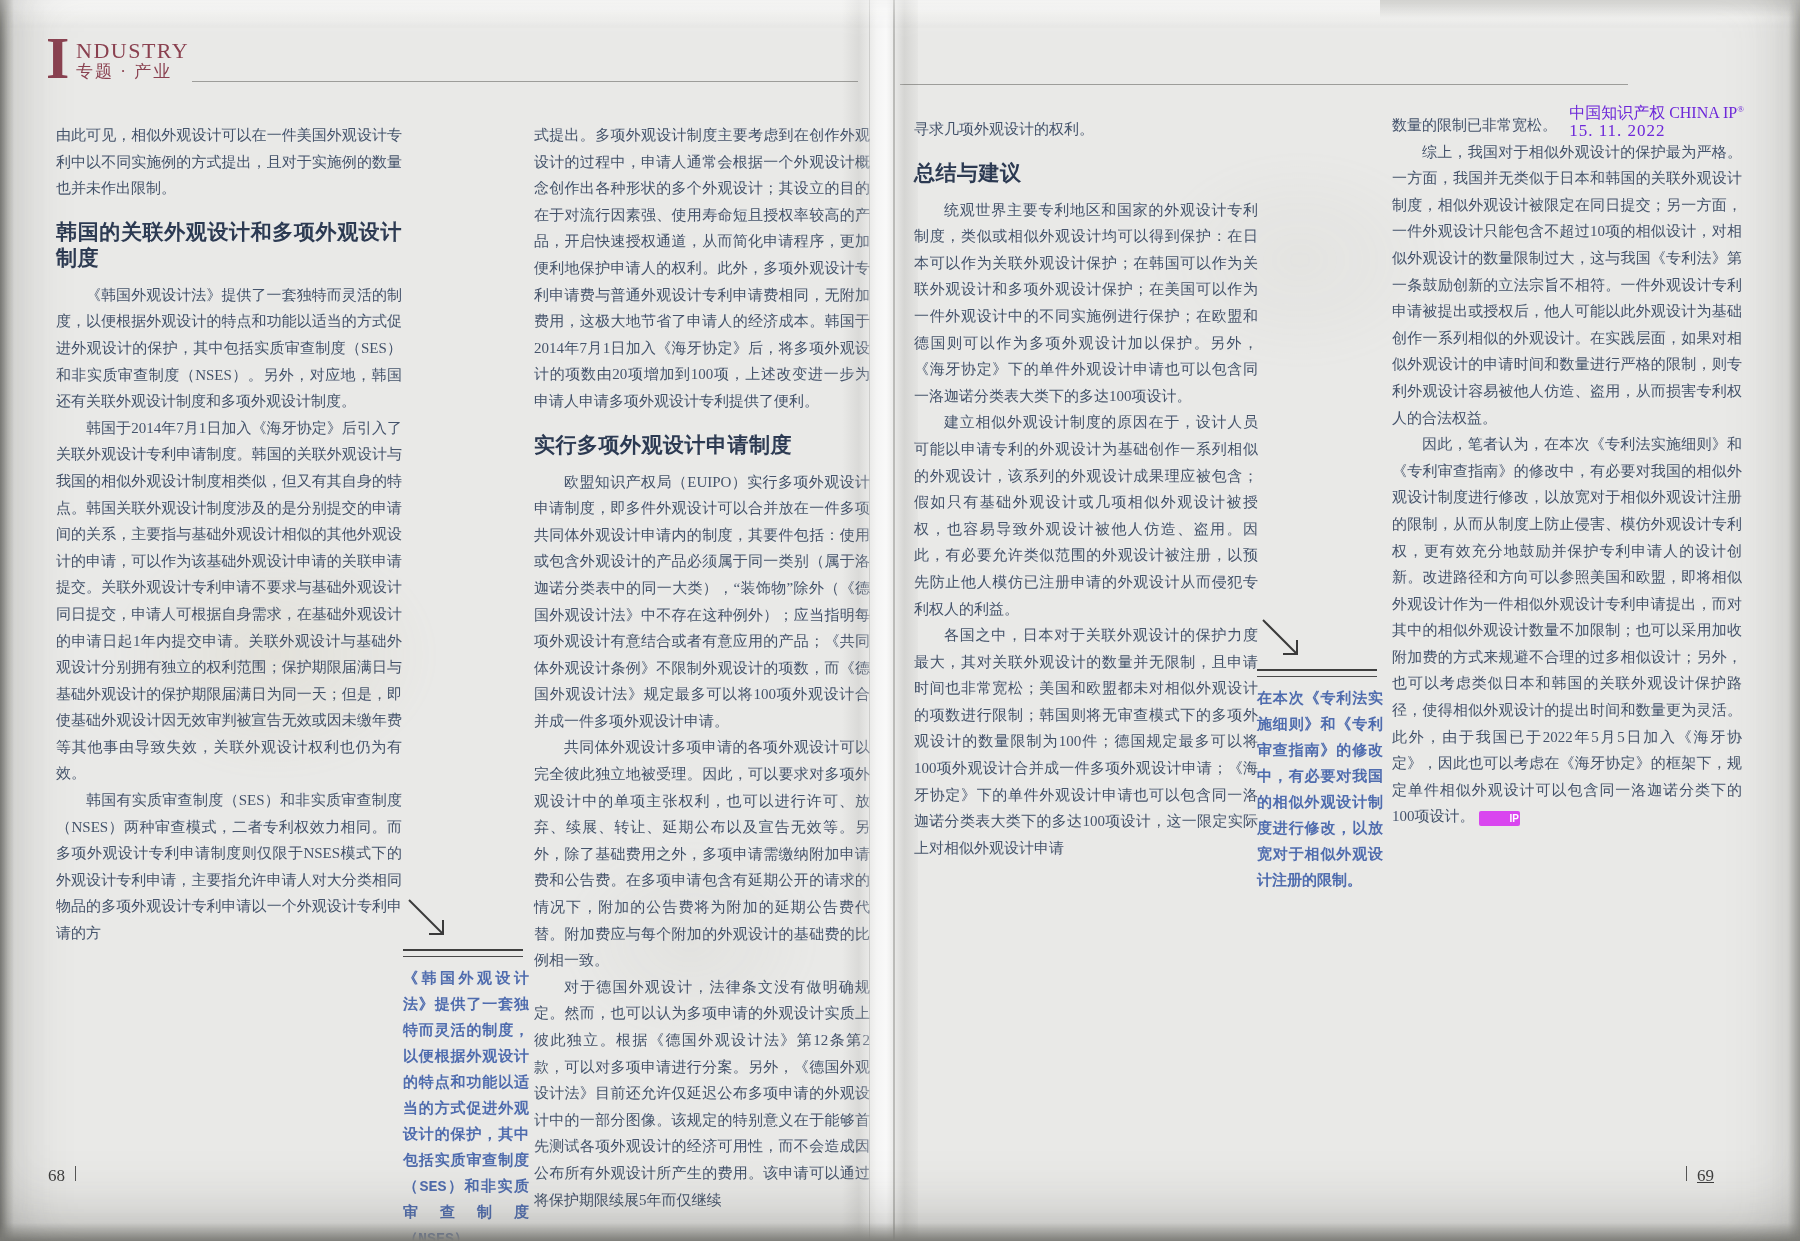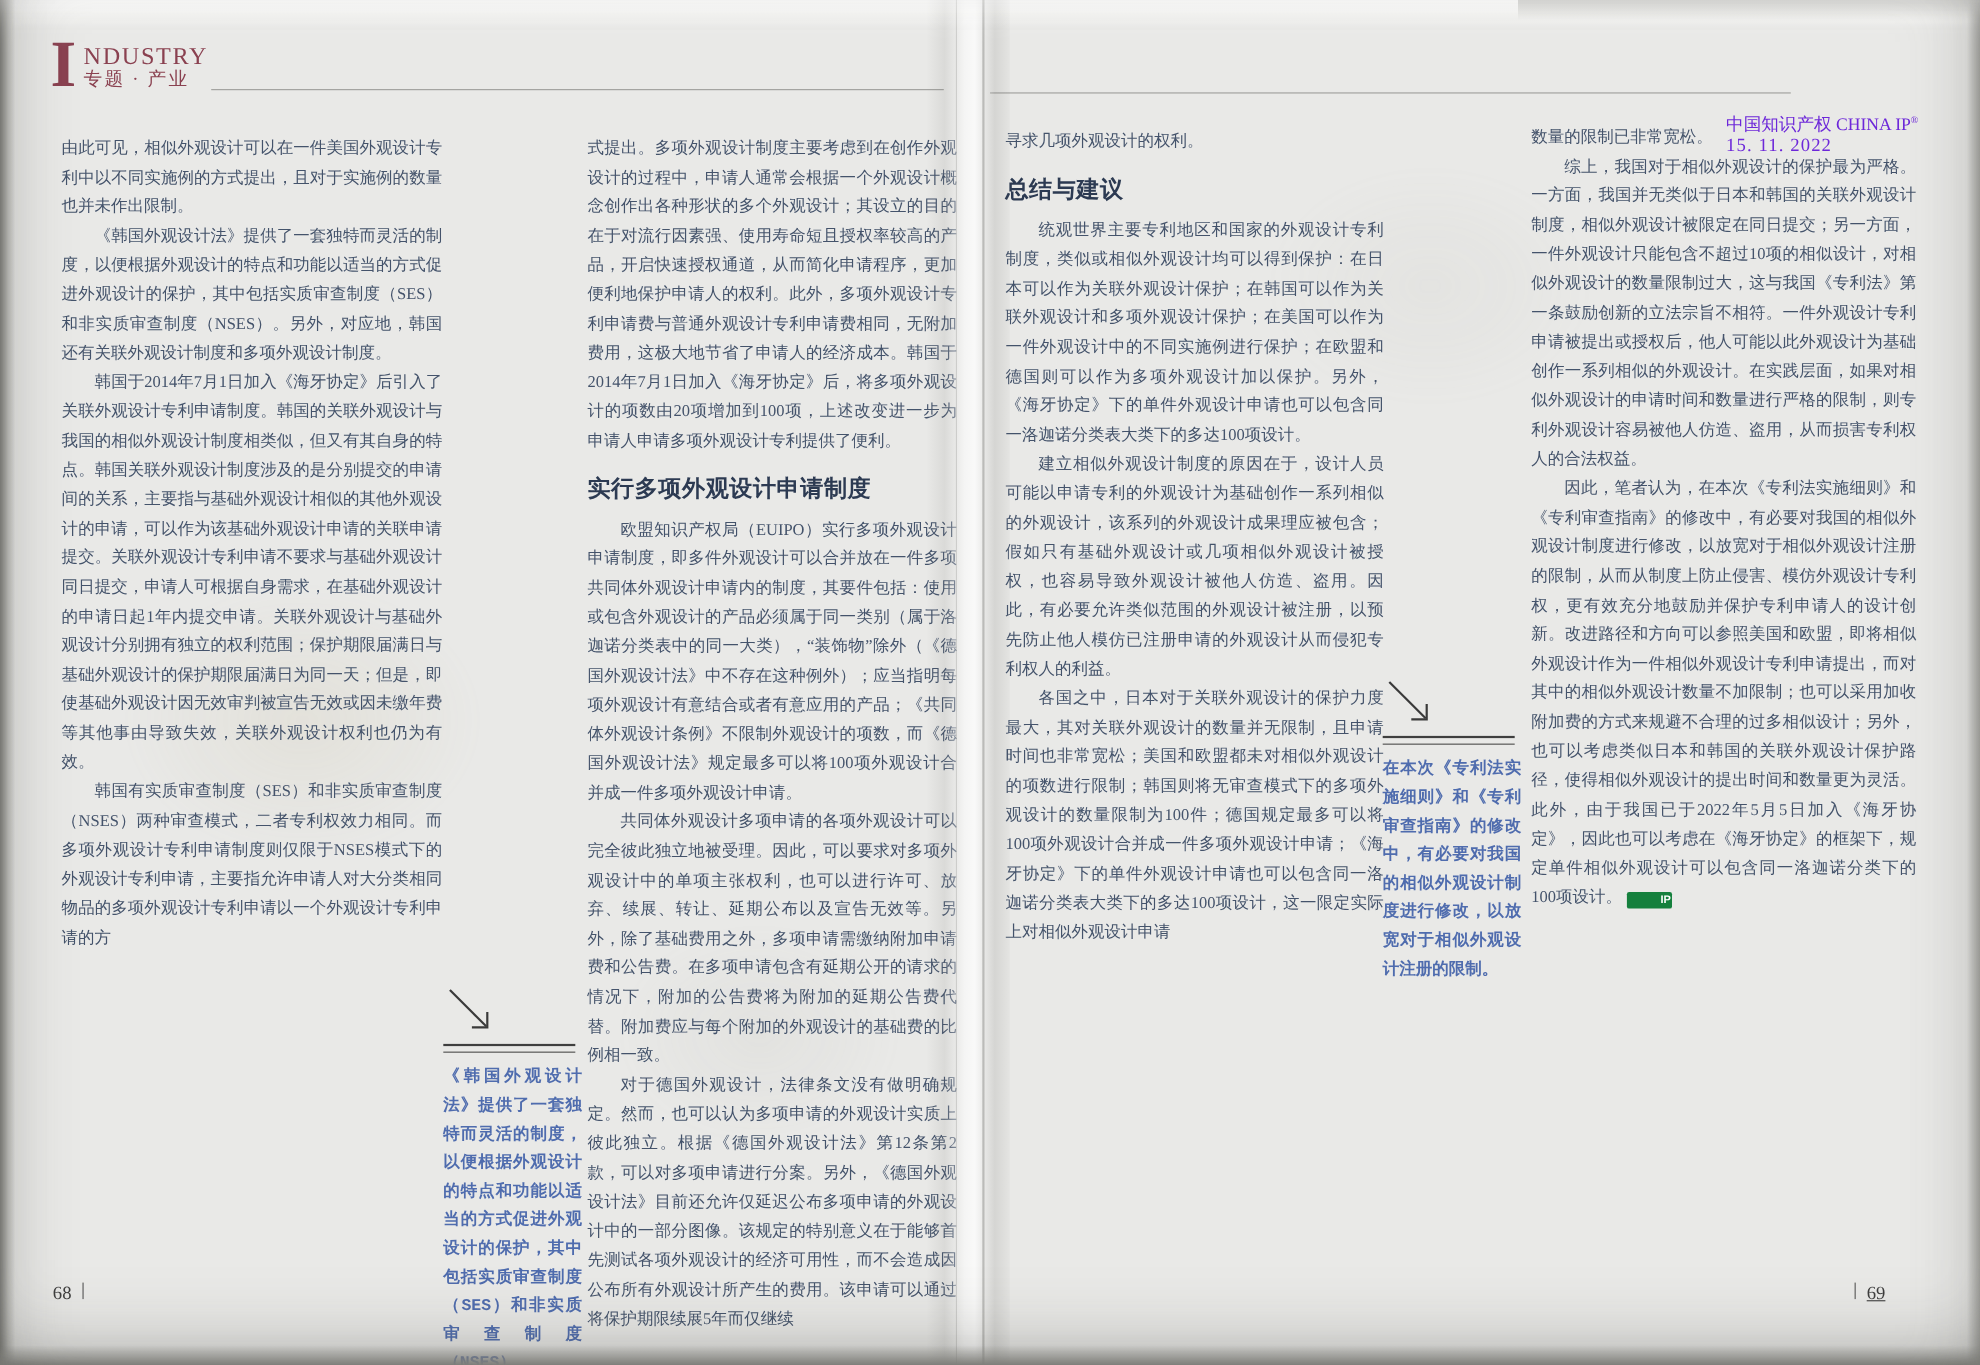--- a/index.html
+++ b/index.html
@@ -57,21 +57,21 @@
   .q-arrow{display:block;margin-left:2px;}
   .q-rule{width:120px;height:5px;border-top:2px solid #3f3f3f;border-bottom:1px solid #4a4a4a;margin-top:9px;}
   .q-text{margin-top:10px;font-family:Liberation Mono, monospace;font-weight:bold;
           font-size:15px;line-height:26px;color:#4f6cae;text-align:justify;}
   
   .pageno{position:absolute;top:1166px;font-size:17px;color:#3e3e3e;display:flex;align-items:flex-start;gap:10px;}
   .pn-left{left:48px;}
   .pn-right{left:1686px;text-decoration:underline;}
   .pn-bar{display:inline-block;width:1px;height:15px;background:#555;}
   
-  .ip-badge{display:inline-block;min-width:17px;height:15px;background:#15803d;color:#fff;
+  .ip-badge{display:inline-block;min-width:17px;height:15px;background:#d946ef;color:#fff;
     font-family:"Liberation Sans","DejaVu Sans",sans-serif;font-weight:bold;font-size:10px;line-height:15px;
     text-align:center;border-radius:2px;vertical-align:-1px;margin-left:4px;padding:0 1px;}
 </style>
 </head>
 <body>
 
 <div class="spread">
 
   <div class="ov shade-top"></div>
   <div class="ov corner-tr"></div>
@@ -85,20 +85,21 @@
   <div class="rule-left"></div>
 
   <div class="rule-right"></div>
   <div class="mag">
     <div><span>中国知识产权 CHINA IP</span><sup>®</sup></div>
     <div class="date">15. 11. 2022</div>
   </div>
 
   <div class="col c1">
     <p>由此可见，相似外观设计可以在一件美国外观设计专利中以不同实施例的方式提出，且对于实施例的数量也并未作出限制。</p>
+    <h2>韩国的关联外观设计和多项外观设计制度</h2>
     <p class="ind">《韩国外观设计法》提供了一套独特而灵活的制度，以便根据外观设计的特点和功能以适当的方式促进外观设计的保护，其中包括实质审查制度（SES）和非实质审查制度（NSES）。另外，对应地，韩国还有关联外观设计制度和多项外观设计制度。</p>
     <p class="ind">韩国于2014年7月1日加入《海牙协定》后引入了关联外观设计专利申请制度。韩国的关联外观设计与我国的相似外观设计制度相类似，但又有其自身的特点。韩国关联外观设计制度涉及的是分别提交的申请间的关系，主要指与基础外观设计相似的其他外观设计的申请，可以作为该基础外观设计申请的关联申请提交。关联外观设计专利申请不要求与基础外观设计同日提交，申请人可根据自身需求，在基础外观设计的申请日起1年内提交申请。关联外观设计与基础外观设计分别拥有独立的权利范围；保护期限届满日与基础外观设计的保护期限届满日为同一天；但是，即使基础外观设计因无效审判被宣告无效或因未缴年费等其他事由导致失效，关联外观设计权利也仍为有效。</p>
     <p class="ind">韩国有实质审查制度（SES）和非实质审查制度（NSES）两种审查模式，二者专利权效力相同。而多项外观设计专利申请制度则仅限于NSES模式下的外观设计专利申请，主要指允许申请人对大分类相同物品的多项外观设计专利申请以一个外观设计专利申请的方</p>
   </div>
 
   <div class="quote q-left">
     <svg class="q-arrow" width="44" height="44" viewBox="0 0 44 44">
       <line x1="4" y1="4" x2="37" y2="37" stroke="#3a3a3a" stroke-width="2"></line>
       <polyline points="38,24 38,38 24,38" fill="none" stroke="#3a3a3a" stroke-width="2"></polyline>
     </svg>

